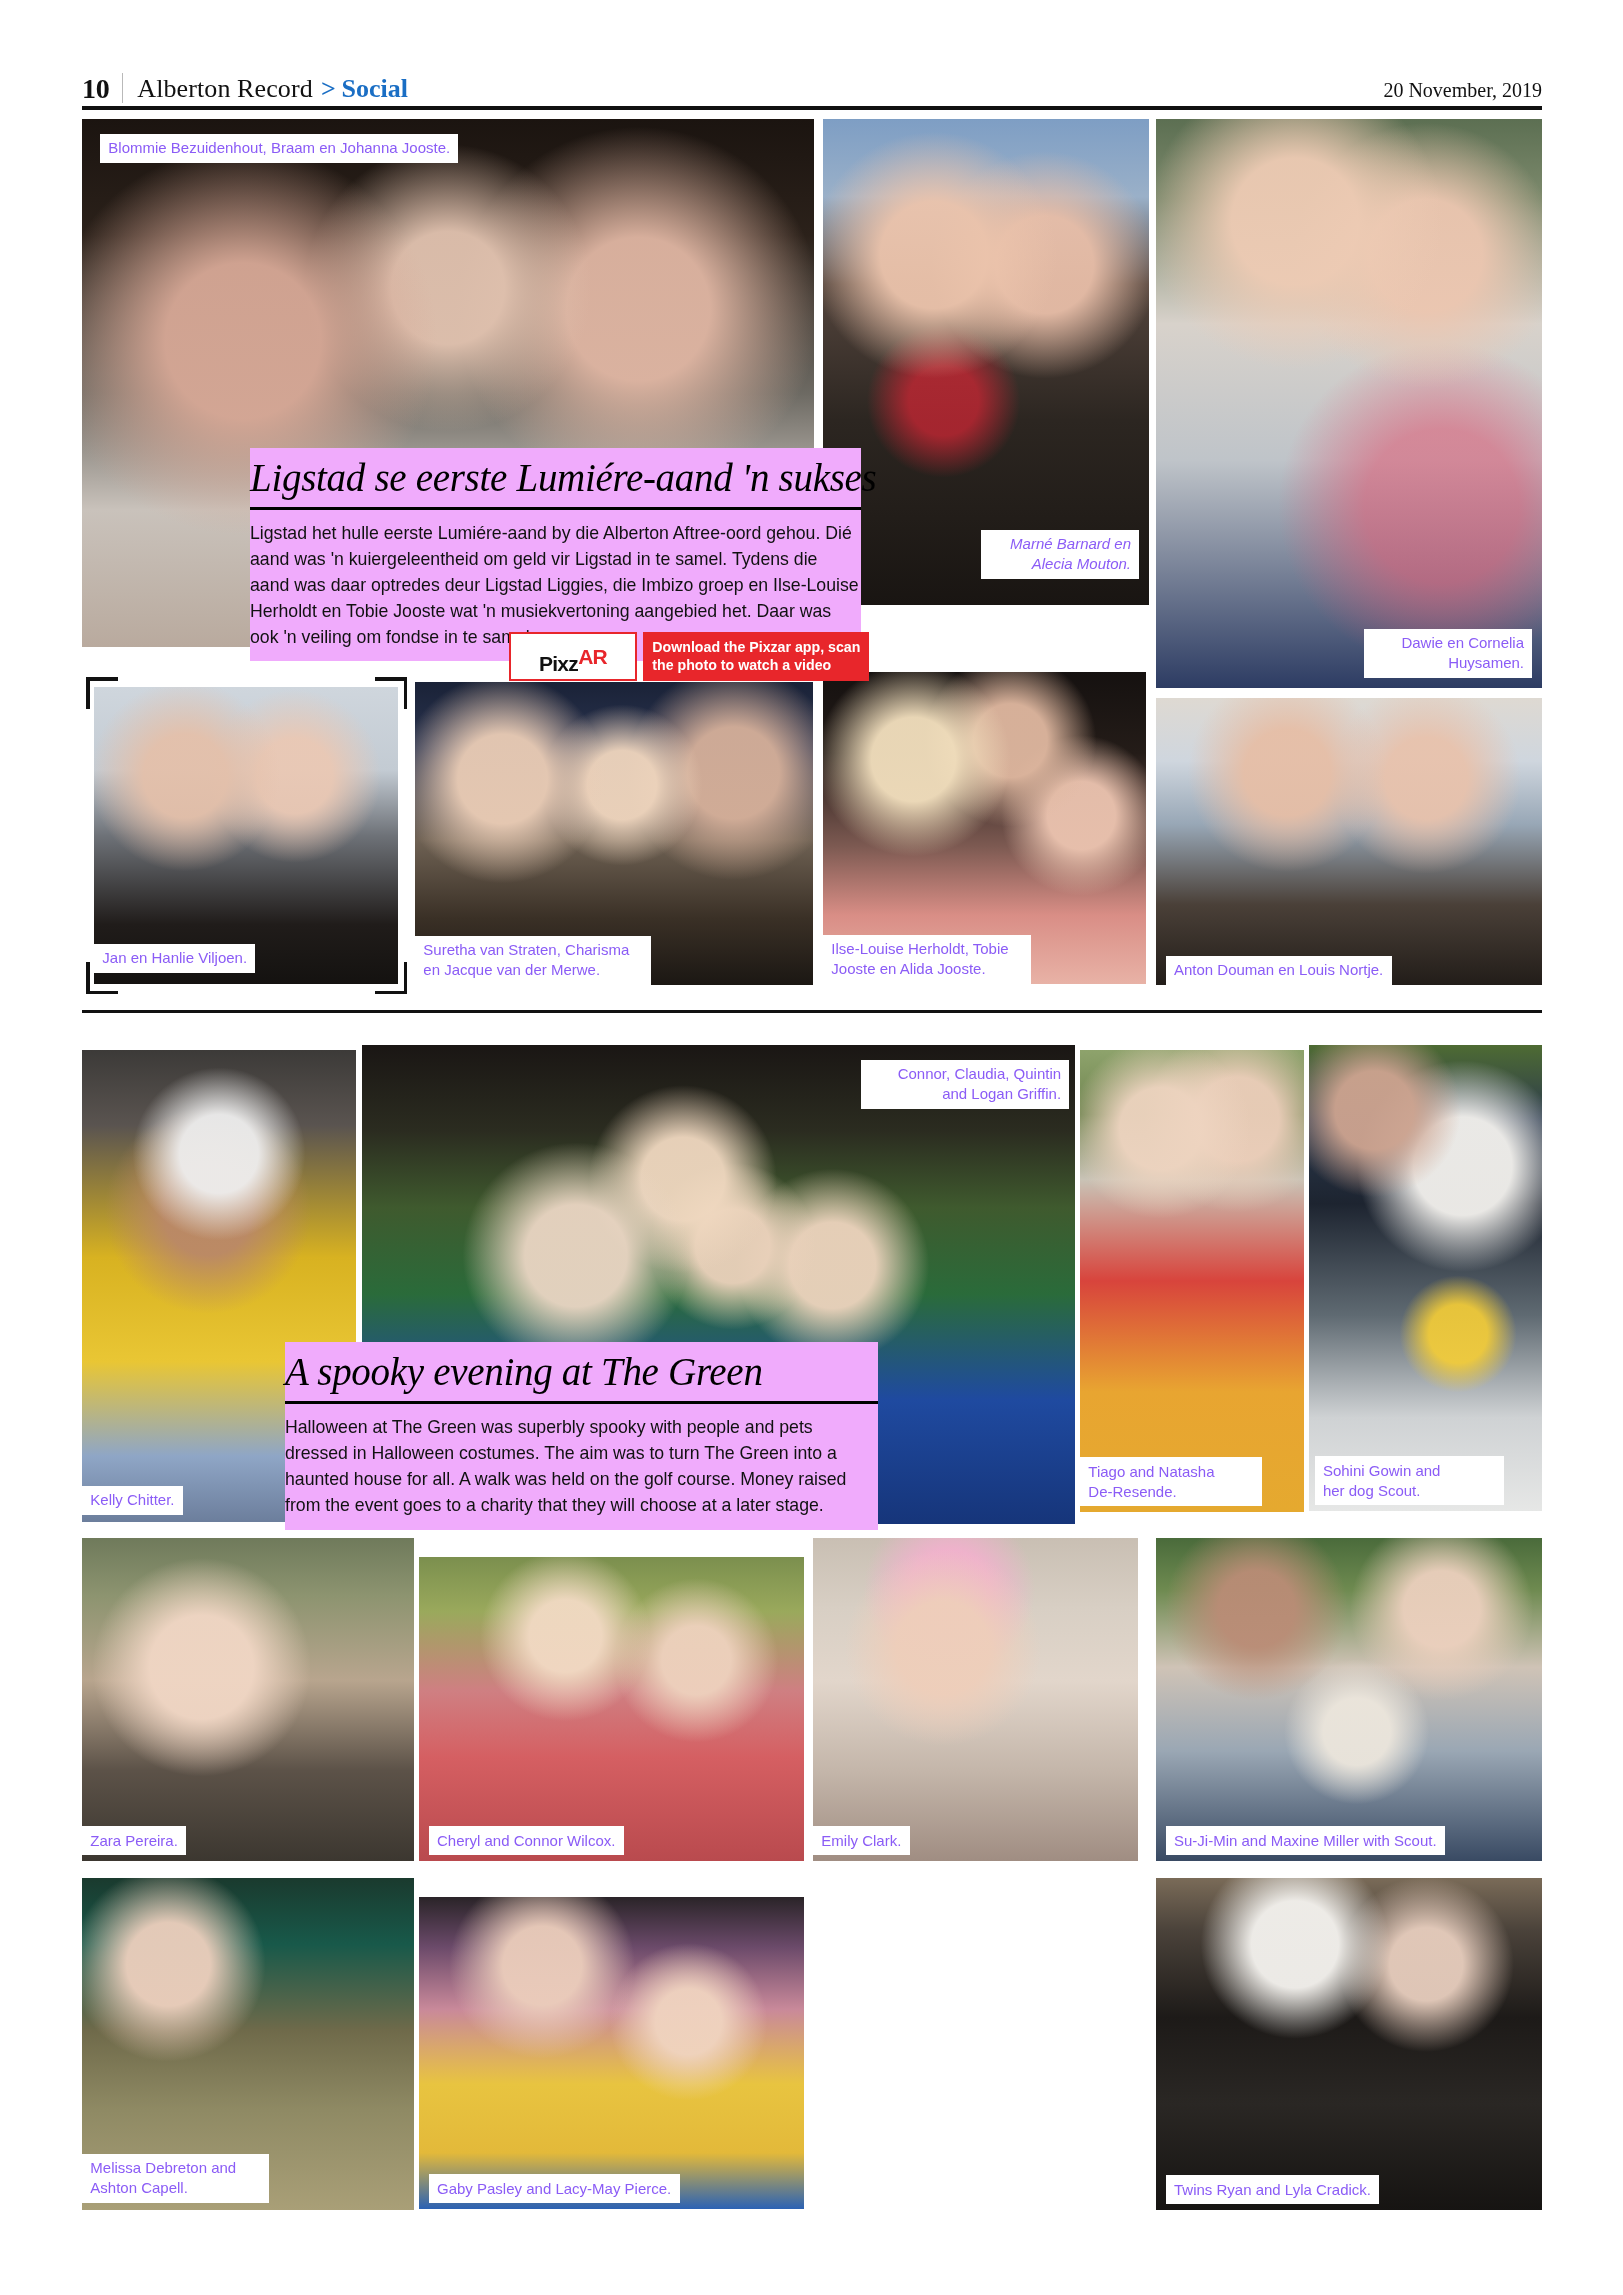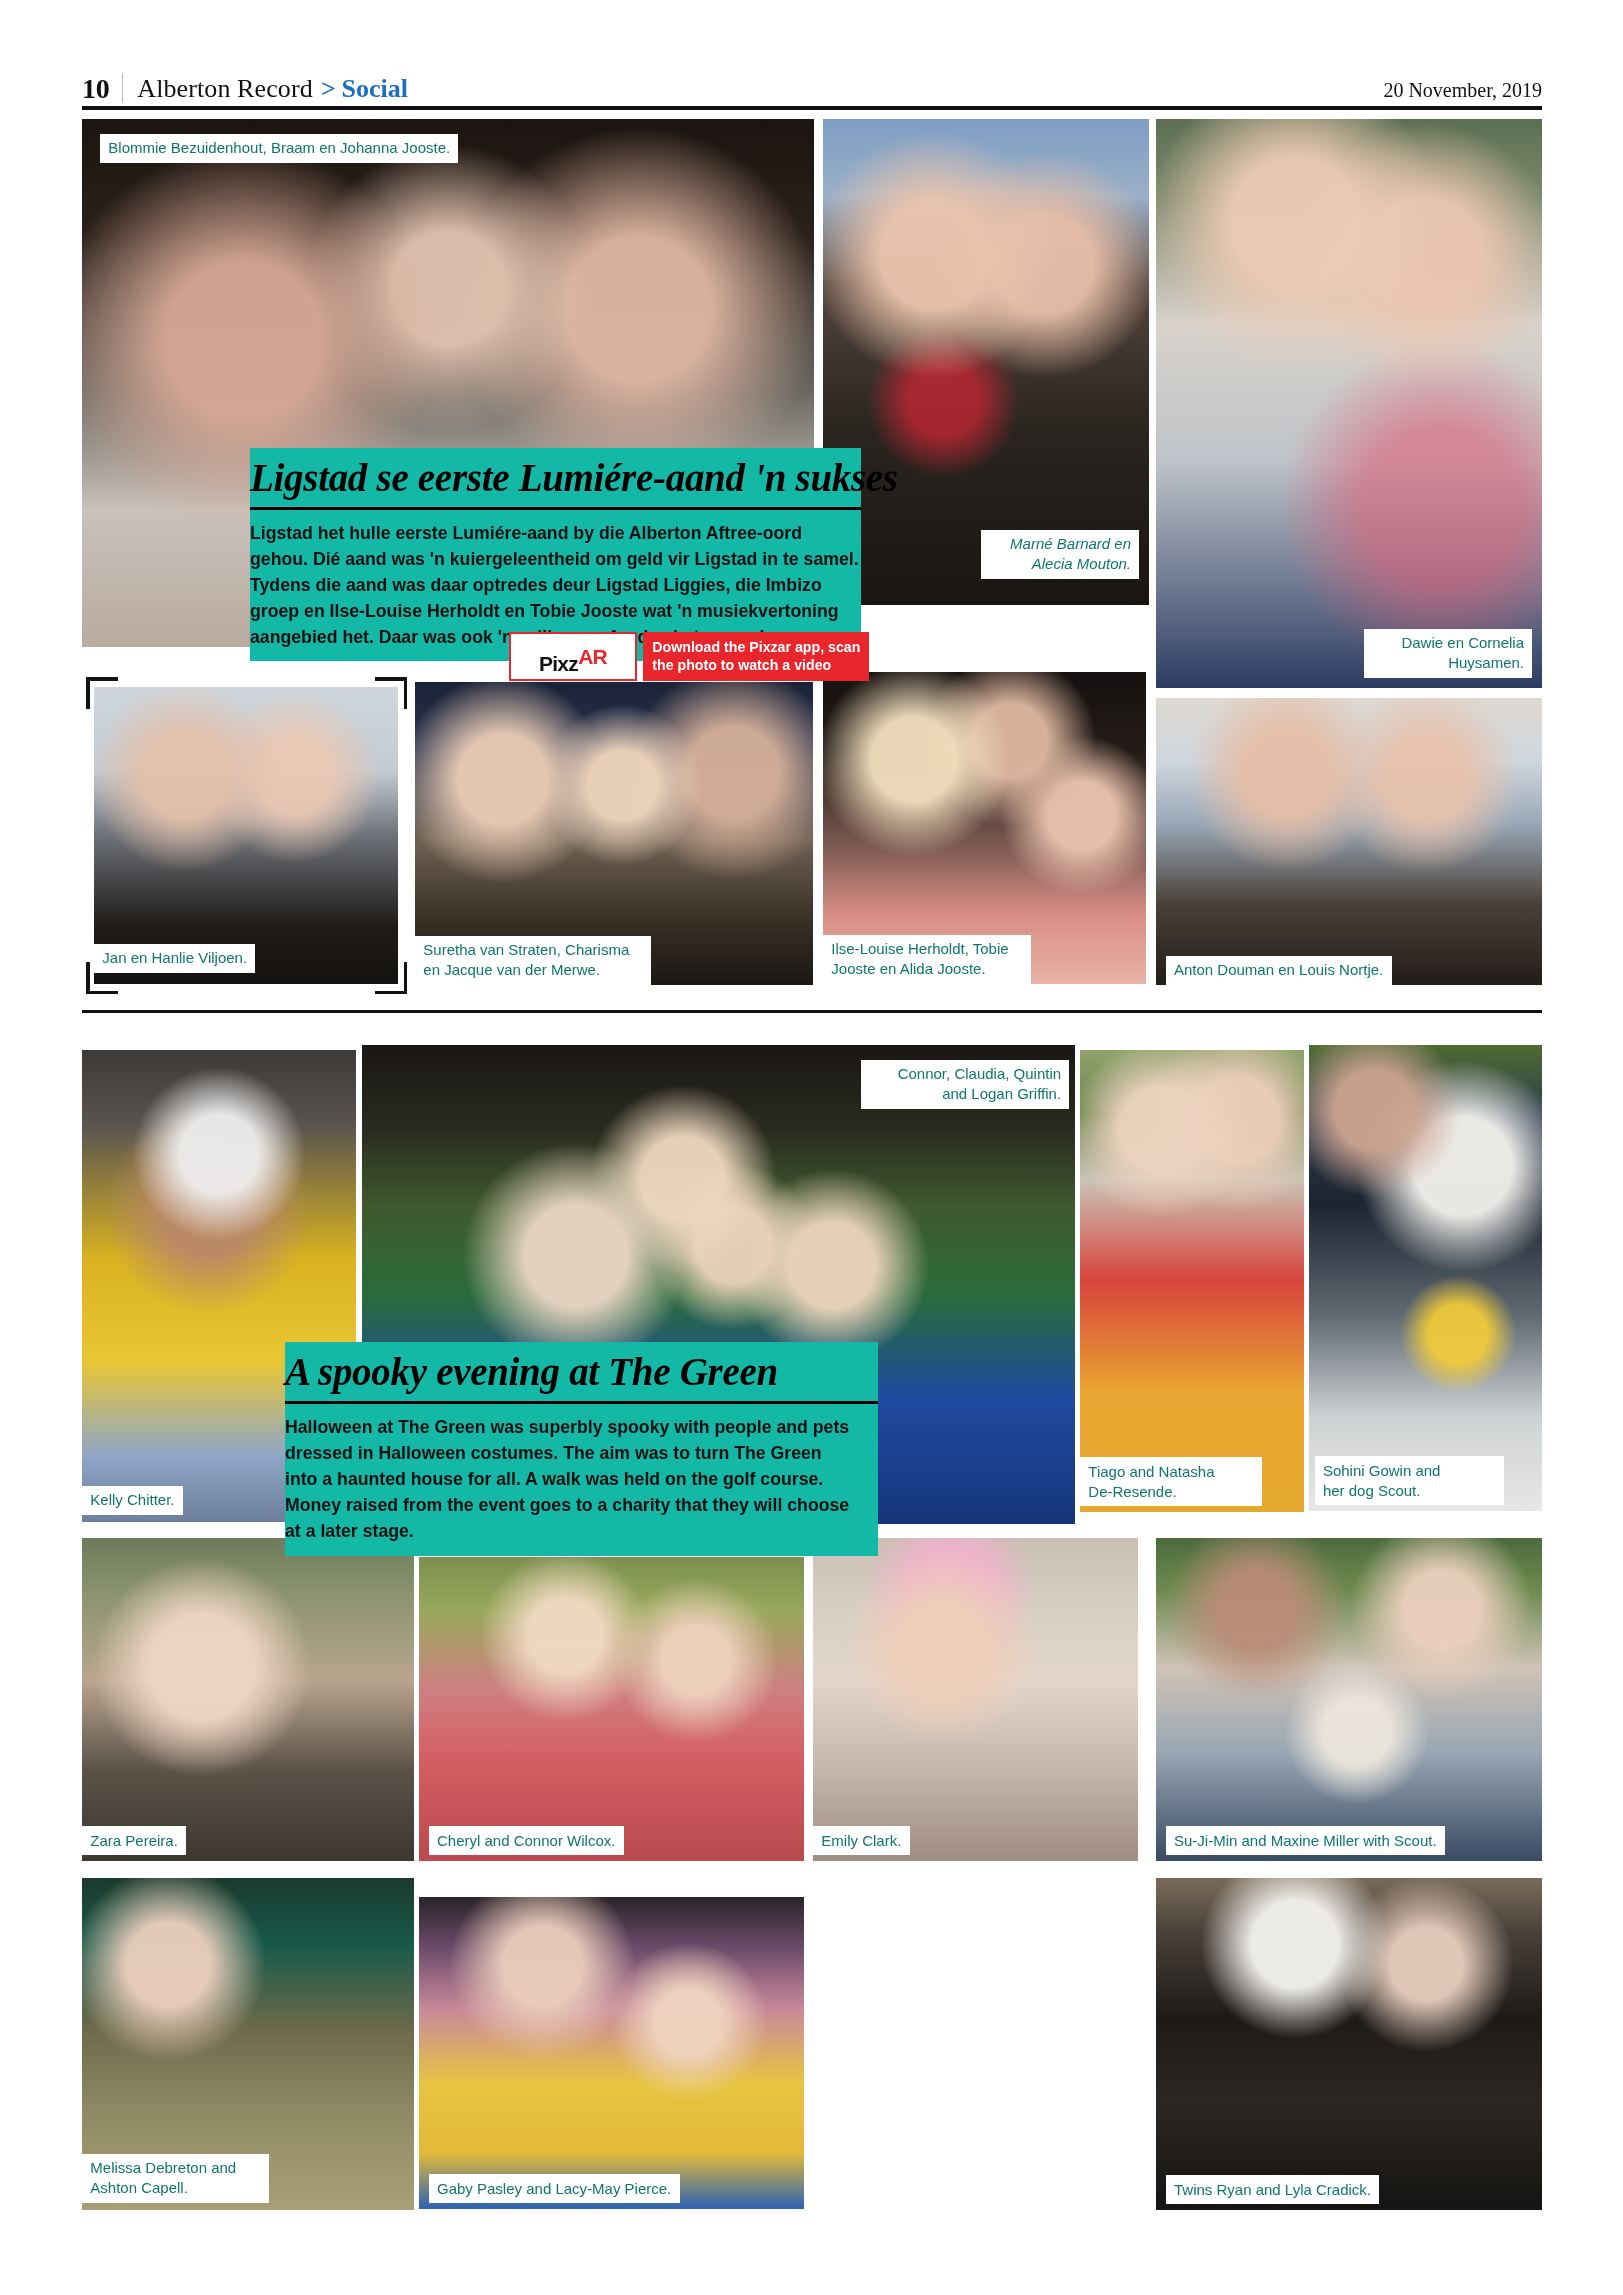--- a/index.html
+++ b/index.html
@@ -88,44 +88,43 @@
     background: #9aa3ad;
   }
   .photo .ph-art {
     position: absolute;
     inset: 0;
   }
   
   .cap {
     position: absolute;
     background: #ffffff;
-    color: #0f766e;
+    color: #8b5cf6;
     font-family: "Liberation Sans", sans-serif;
     font-size: 15px;
     line-height: 20px;
     padding: 4.2px 8.3px 4.9px 8.3px;
     white-space: pre-line;
     z-index: 6;
   }
   .cap.right { text-align: right; }
 
   
   .crop {
     position: absolute;
     z-index: 7;
   }
   .crop span { position: absolute; background: #111; }
 
   
   .article {
     position: absolute;
-    background: #14b8a6;
+    background: #f0abfc;
     z-index: 8;
     padding: 0;
-    font-weight: bold;
   }
   .headline {
     font-family: "Liberation Serif", serif;
     font-style: italic;
     font-size: 39px;
     line-height: 46px;
     color: #000;
     letter-spacing: -0.3px;
     white-space: nowrap;
   }

